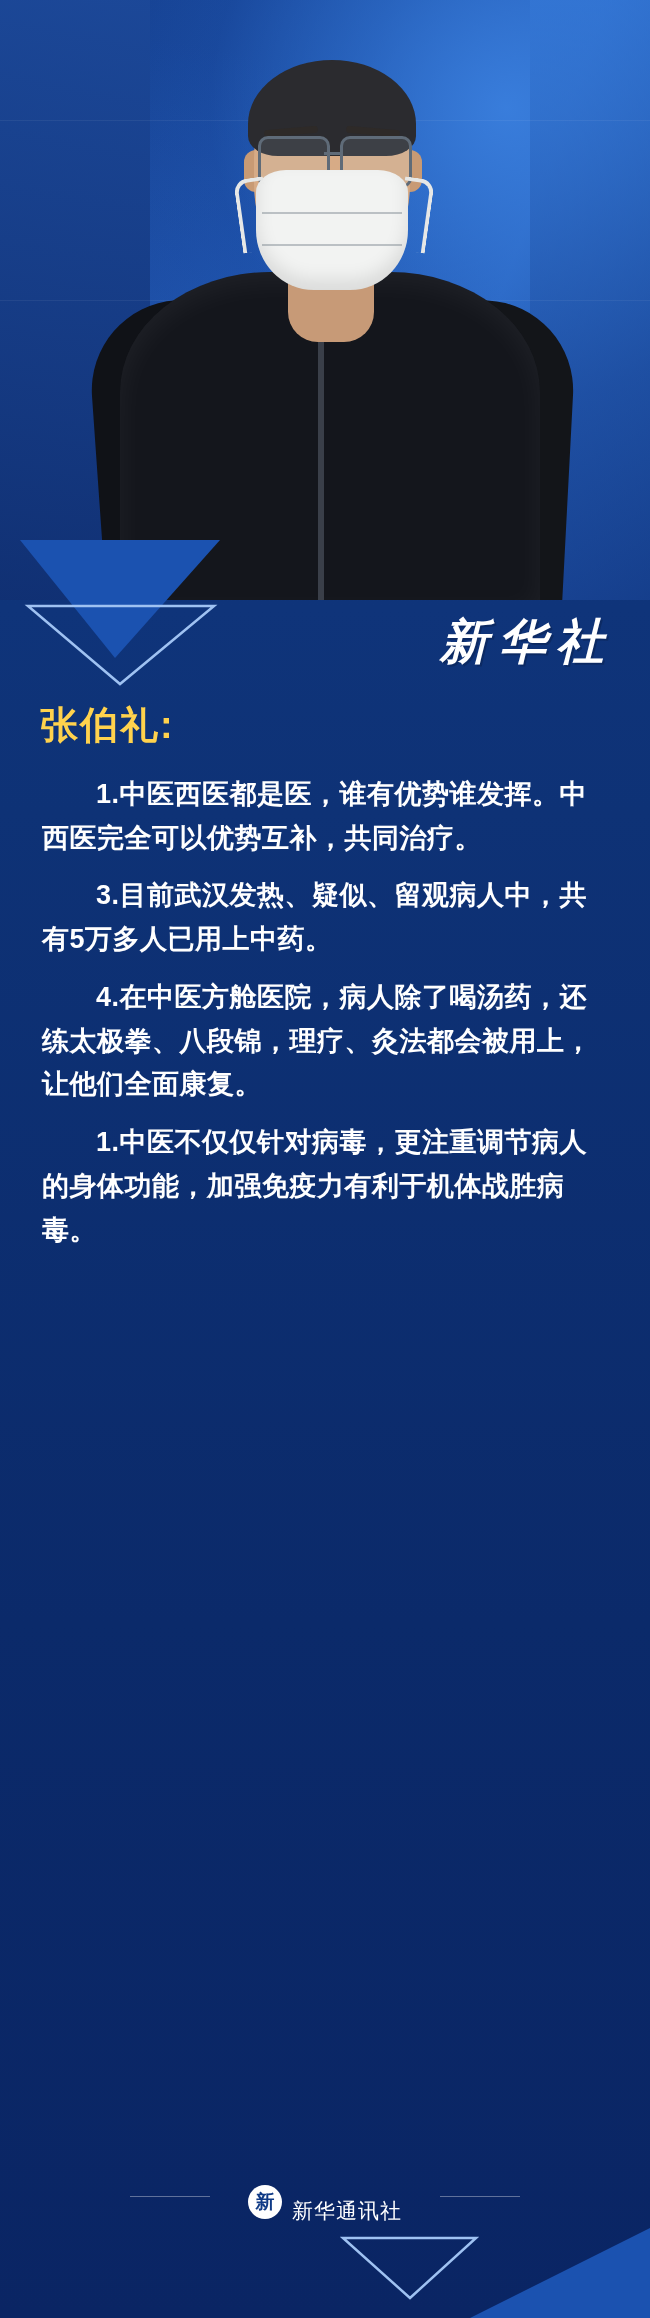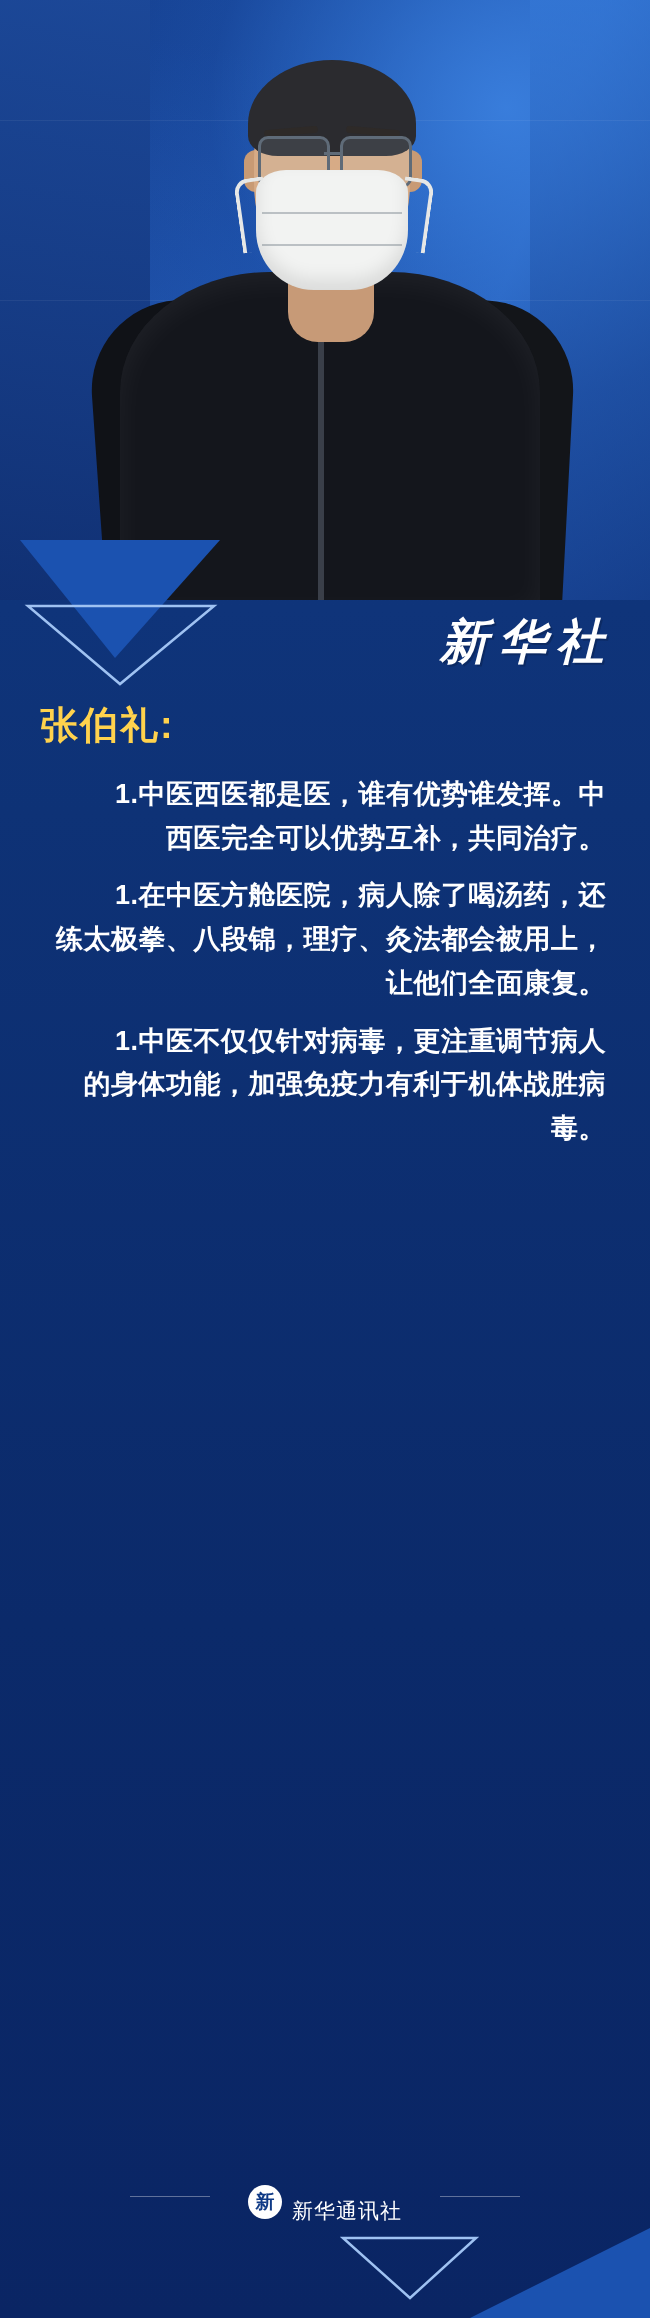--- a/index.html
+++ b/index.html
@@ -194,21 +194,20 @@
     margin: 0 0 22px 40px;
     font-size: 38px;
     font-weight: 700;
     color: #ffd24d;
     letter-spacing: 2px;
   }
   .points {
     margin: 0;
     padding: 0;
     list-style: none;
-    text-align: right;
   }
   .point {
     color: #ffffff;
     font-size: 27px;
     line-height: 1.62;
     margin: 0 44px 14px 42px;
     text-indent: 54px;
     letter-spacing: 0.5px;
     font-weight: 600;
   }
@@ -310,21 +309,22 @@
   <svg style="position:absolute;left:24px;top:600px;width:200px;height:90px" viewBox="0 0 200 90">
     <polygon points="4,6 190,6 96,84" fill="none" stroke="#9fc2f2" stroke-width="2.5"></polygon>
   </svg>
 
   <div class="masthead">新华社</div>
 
   <div class="content">
     <h1 class="speaker-name">张伯礼:</h1>
     <ul class="points">
       <li class="point">1.中医西医都是医，谁有优势谁发挥。中西医完全可以优势互补，共同治疗。</li>
-      <li class="point">1.在中医方舱医院，病人除了喝汤药，还练太极拳、八段锦，理疗、灸法都会被用上，让他们全面康复。</li>
+      <li class="point">3.目前武汉发热、疑似、留观病人中，共有5万多人已用上中药。</li>
+      <li class="point">4.在中医方舱医院，病人除了喝汤药，还练太极拳、八段锦，理疗、灸法都会被用上，让他们全面康复。</li>
       <li class="point">1.中医不仅仅针对病毒，更注重调节病人的身体功能，加强免疫力有利于机体战胜病毒。</li>
     </ul>
   </div>
 
   <div class="rule-l"></div>
   <div class="rule-r"></div>
   <div class="footer">
     <div class="footer-inner">
       <span class="logo-circle">
         <span class="logo-glyph">新</span>

